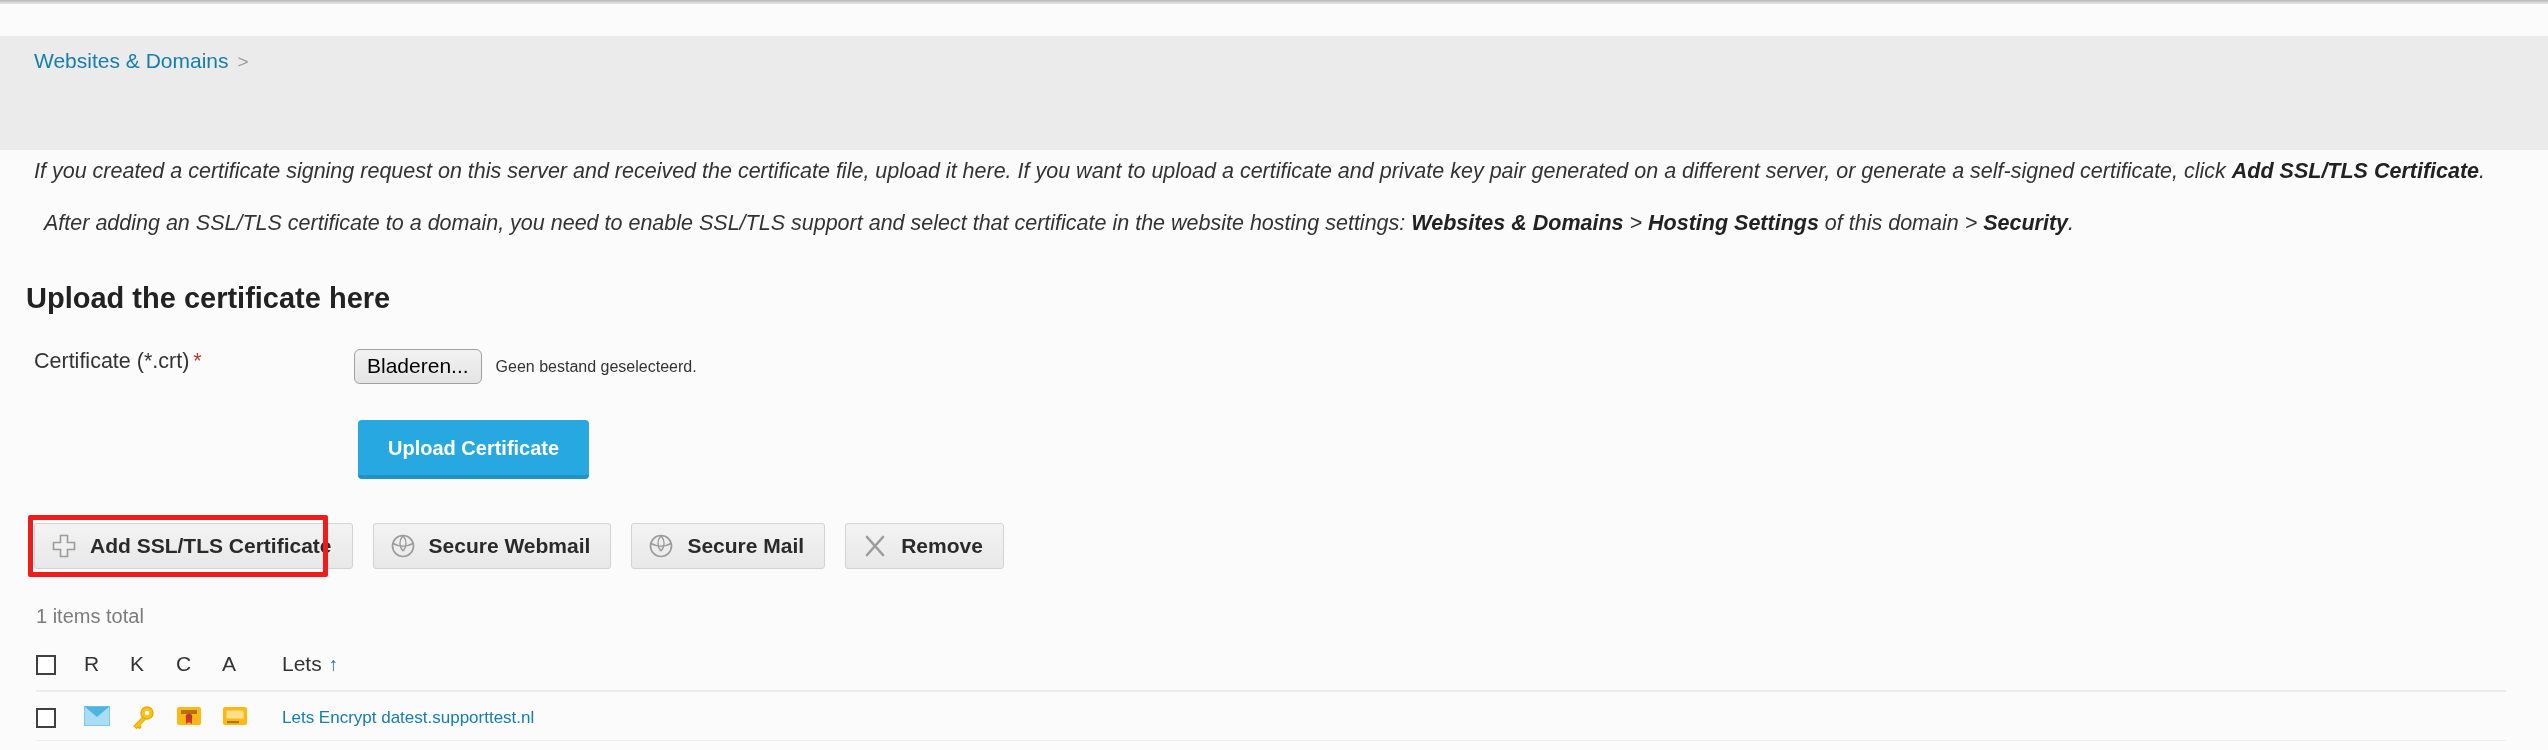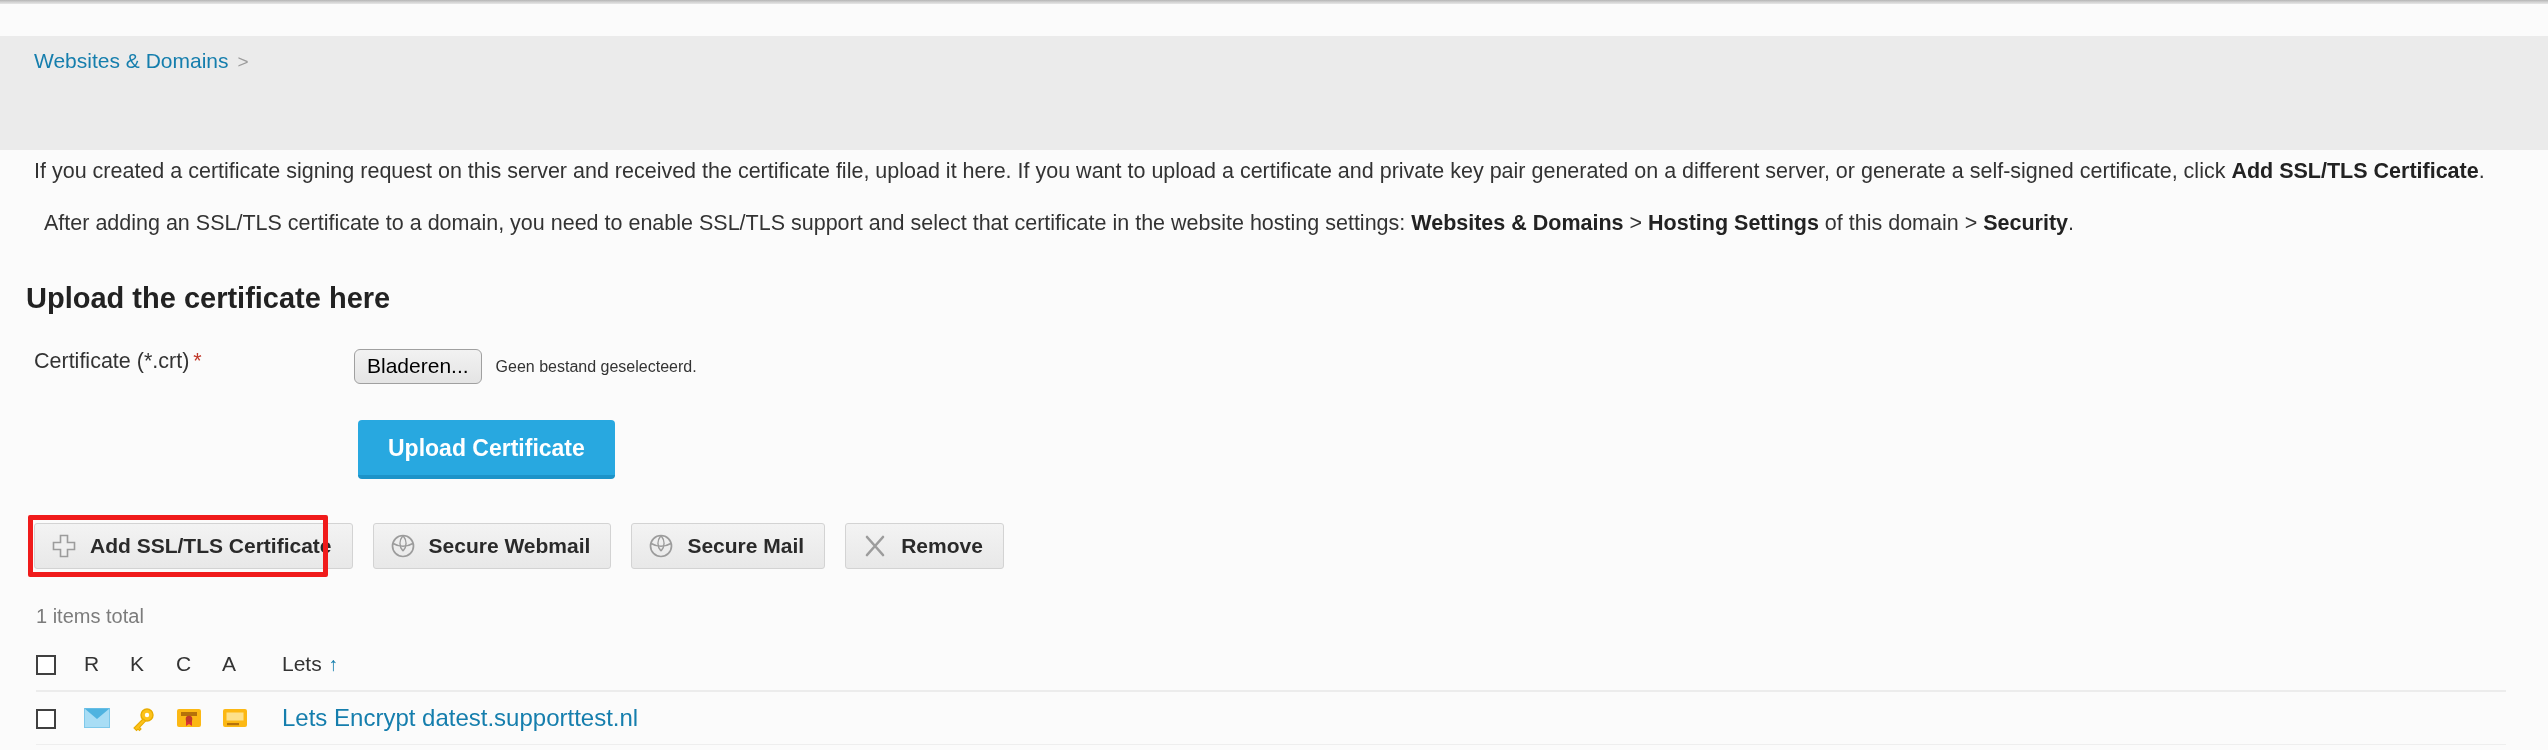--- a/index.html
+++ b/index.html
@@ -87,20 +87,21 @@
     left: 0;
     width: 2548px;
   }
   .intro {
     font-size: 21.5px;
     line-height: 30px;
     color: #333333;
     margin: 0;
     padding: 0 34px;
     white-space: nowrap;
+    font-style: italic;
   }
   .intro.p1 { padding-top: 27px; }
   .intro.p2 { padding-top: 22px; padding-left: 44px; }
   .intro b { font-weight: bold; color: #222; }
 
   .section-title {
     font-size: 29px;
     font-weight: bold;
     color: #222222;
     margin: 0;
@@ -146,21 +147,21 @@
     padding: 36px 0 0 358px;
   }
   .upload-btn {
     display: inline-block;
     background: #28a8e0;
     border: none;
     border-bottom: 4px solid #1d93c8;
     border-radius: 4px;
     color: #ffffff;
     font-family: "Liberation Sans", sans-serif;
-    font-size: 23px;
+    font-size: 20px;
     font-weight: bold;
     padding: 15px 30px 14px 30px;
     cursor: pointer;
     line-height: 26px;
   }
 
   .toolbar-wrap {
     position: relative;
     padding: 44px 0 0 34px;
     display: flex;
@@ -240,21 +241,21 @@
     vertical-align: middle;
   }
   .sort-arrow {
     color: #157ead;
     margin-left: 7px;
     font-size: 19px;
   }
   .row-link {
     color: #157ead;
     text-decoration: none;
-    font-size: 24px;
+    font-size: 17px;
     cursor: pointer;
   }
   .cell-icon { width: 26px; height: 22px; display: inline-block; vertical-align: middle; }
 </style>
 </head>
 <body>
 
 <div class="top-rule"></div>
 
 <div class="page-header">

